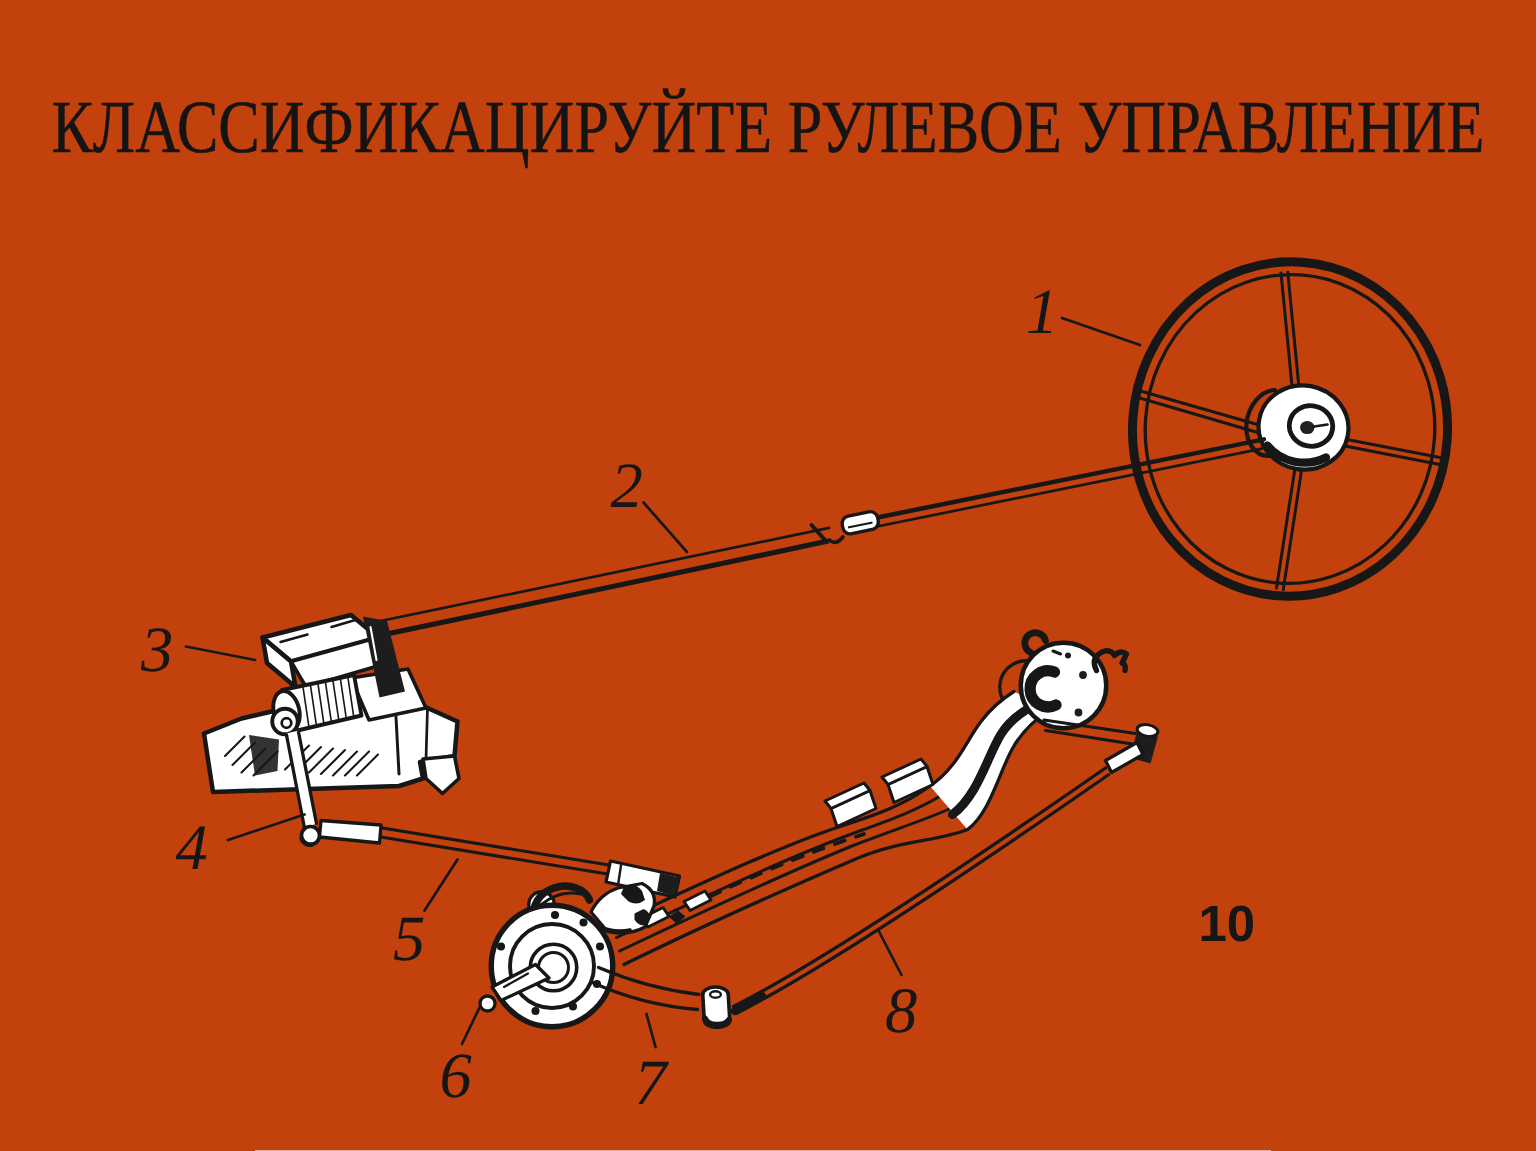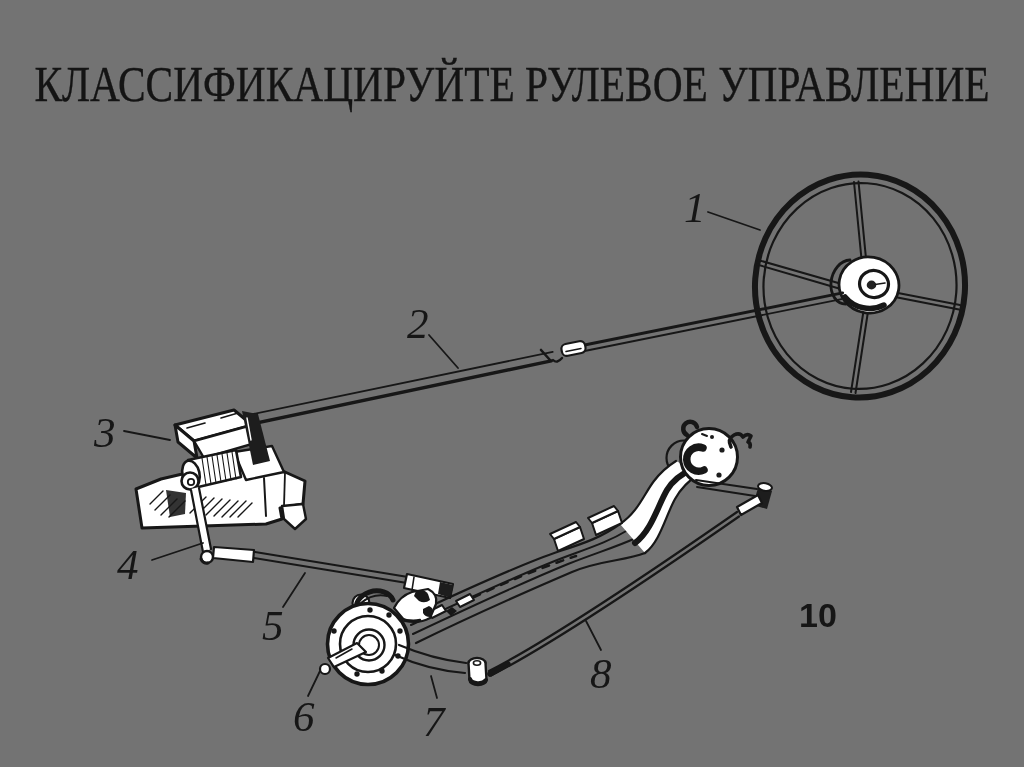--- a/index.html
+++ b/index.html
@@ -1,16 +1,16 @@
 <!DOCTYPE html>
 <html><head>
 <meta charset="utf-8">
 <style>
 html,body{margin:0;padding:0;background:#fff;}
-#page{position:relative;width:1024px;height:767px;background:#737373;overflow:hidden;}
+#page{position:relative;width:1024px;height:767px;background:#c2410c;overflow:hidden;}
 #title{position:absolute;left:512px;top:55px;
   font-family:"Liberation Serif",serif;font-size:50px;color:#141414;
   -webkit-text-stroke:0.35px #141414;
   white-space:nowrap;transform:translateX(-50%) scaleX(0.828);}
 svg{position:absolute;left:0;top:0;}
 .lbl{font-family:"Liberation Serif",serif;font-style:italic;font-weight:400;font-size:43px;fill:#161616;-webkit-text-stroke:0.6px #161616;}
 </style>
 </head>
 <body>
 <div id="page">

